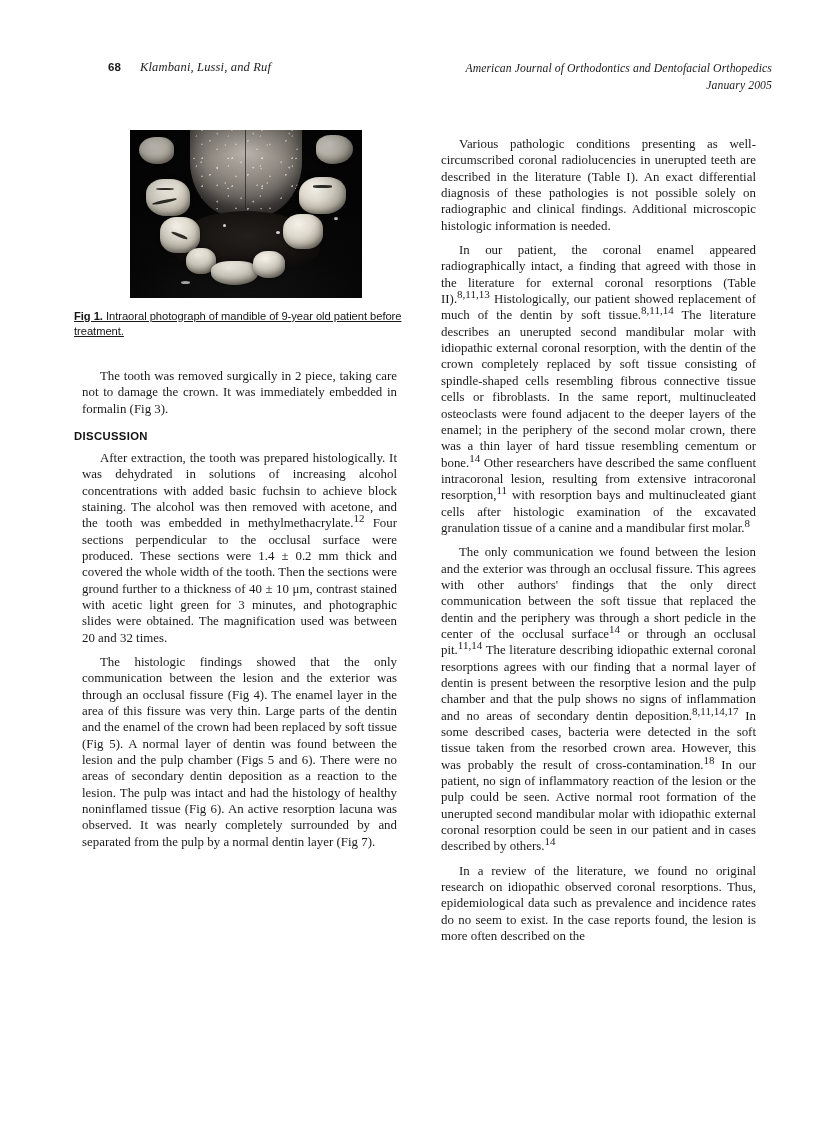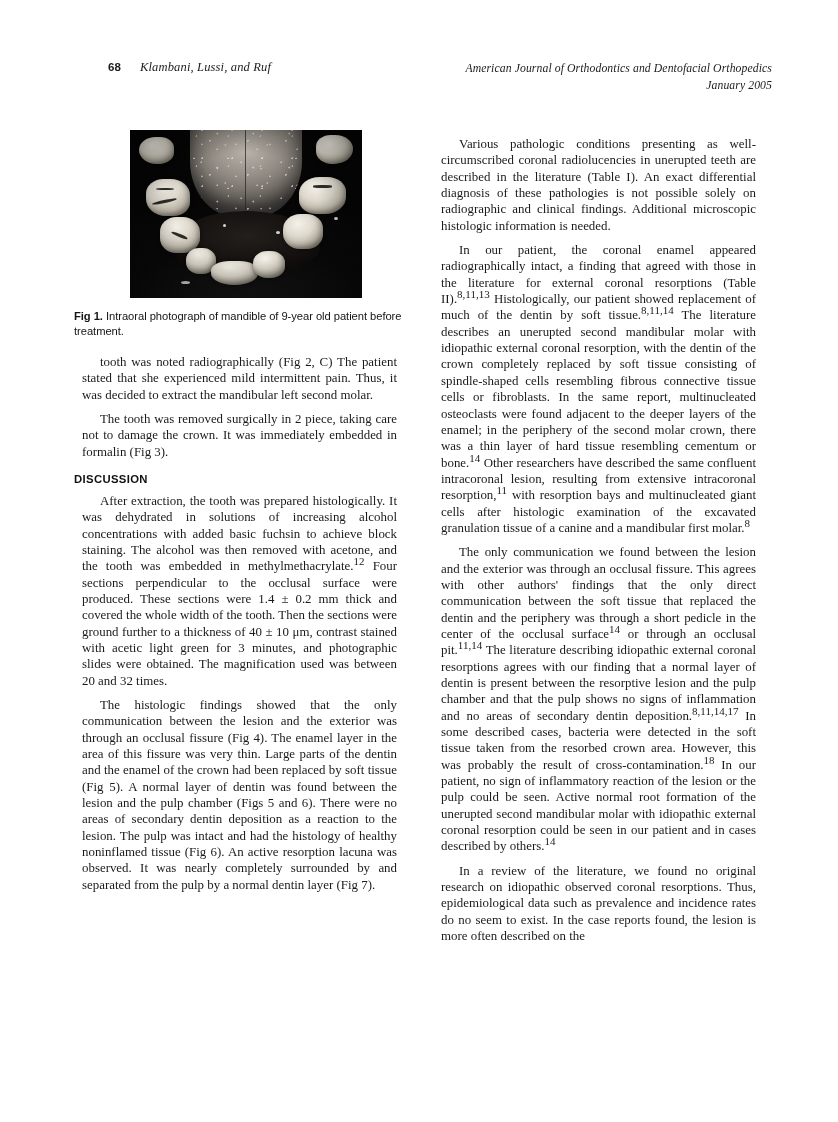--- a/index.html
+++ b/index.html
@@ -70,21 +70,22 @@
   .col {
     position: absolute;
     top: 128px;
     width: 331px;
   }
   .col-left  { left: 74px; }
   .col-right { left: 433px; }
 
   
   .figure {
-    margin: 0 0 14px 0;
+    margin: 0 0 28px 0;
+    text-decoration: underline;
   }
   .figure-image-wrap {
     width: 232px;
     margin-left: 56px;
     margin-top: 2px;
   }
   .figure-image {
     width: 232px;
     height: 168px;
     display: block;
@@ -273,21 +274,20 @@
 
           <div class="ph-vignette"></div>
         </div>
       </div>
       <figcaption class="figure-caption">
         <span class="fig-label">Fig 1.</span>
         <span>Intraoral photograph of mandible of 9-year old patient before treatment.</span>
       </figcaption>
     </figure>
 
-    <p class="body"><span>tooth was noted radiographically (Fig 2, C) The patient stated that she experienced mild intermittent pain. Thus, it was decided to extract the mandibular left second molar.</span></p>
 
     <p class="body"><span>The tooth was removed surgically in 2 piece, taking care not to damage the crown. It was immediately embedded in formalin (Fig 3).</span></p>
 
     <h2 class="section-head">DISCUSSION</h2>
 
     <p class="body"><span>After extraction, the tooth was prepared histologically. It was dehydrated in solutions of increasing alcohol concentrations with added basic fuchsin to achieve block staining. The alcohol was then removed with acetone, and the tooth was embedded in methylmethacrylate.</span><sup>12</sup><span> Four sections perpendicular to the occlusal surface were produced. These sections were 1.4 ± 0.2 mm thick and covered the whole width of the tooth. Then the sections were ground further to a thickness of 40 ± 10 μm, contrast stained with acetic light green for 3 minutes, and photographic slides were obtained. The magnification used was between 20 and 32 times.</span></p>
 
     <p class="body"><span>The histologic findings showed that the only communication between the lesion and the exterior was through an occlusal fissure (Fig 4). The enamel layer in the area of this fissure was very thin. Large parts of the dentin and the enamel of the crown had been replaced by soft tissue (Fig 5). A normal layer of dentin was found between the lesion and the pulp chamber (Figs 5 and 6). There were no areas of secondary dentin deposition as a reaction to the lesion. The pulp was intact and had the histology of healthy noninflamed tissue (Fig 6). An active resorption lacuna was observed. It was nearly completely surrounded by and separated from the pulp by a normal dentin layer (Fig 7).</span></p>
 
 

